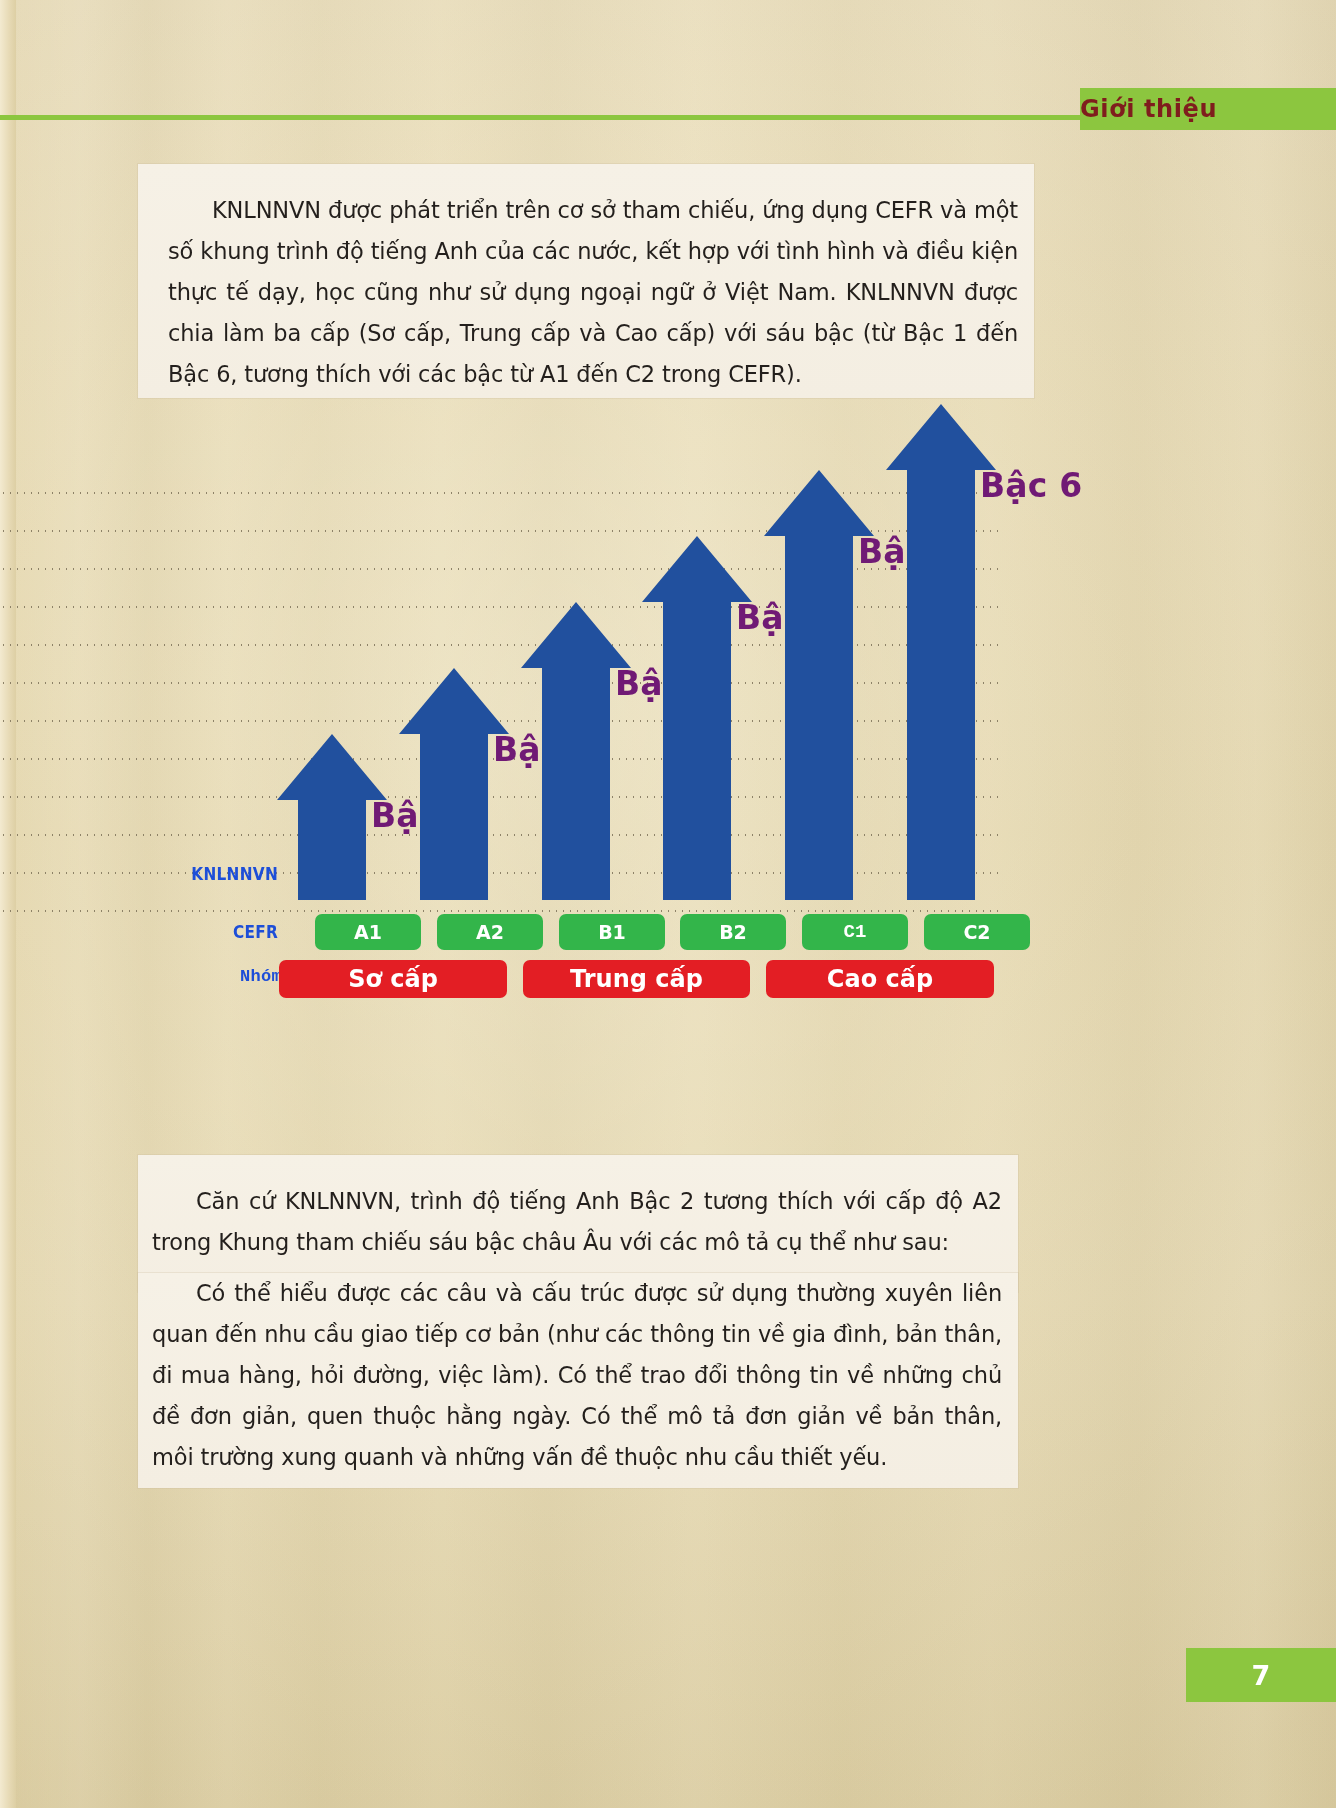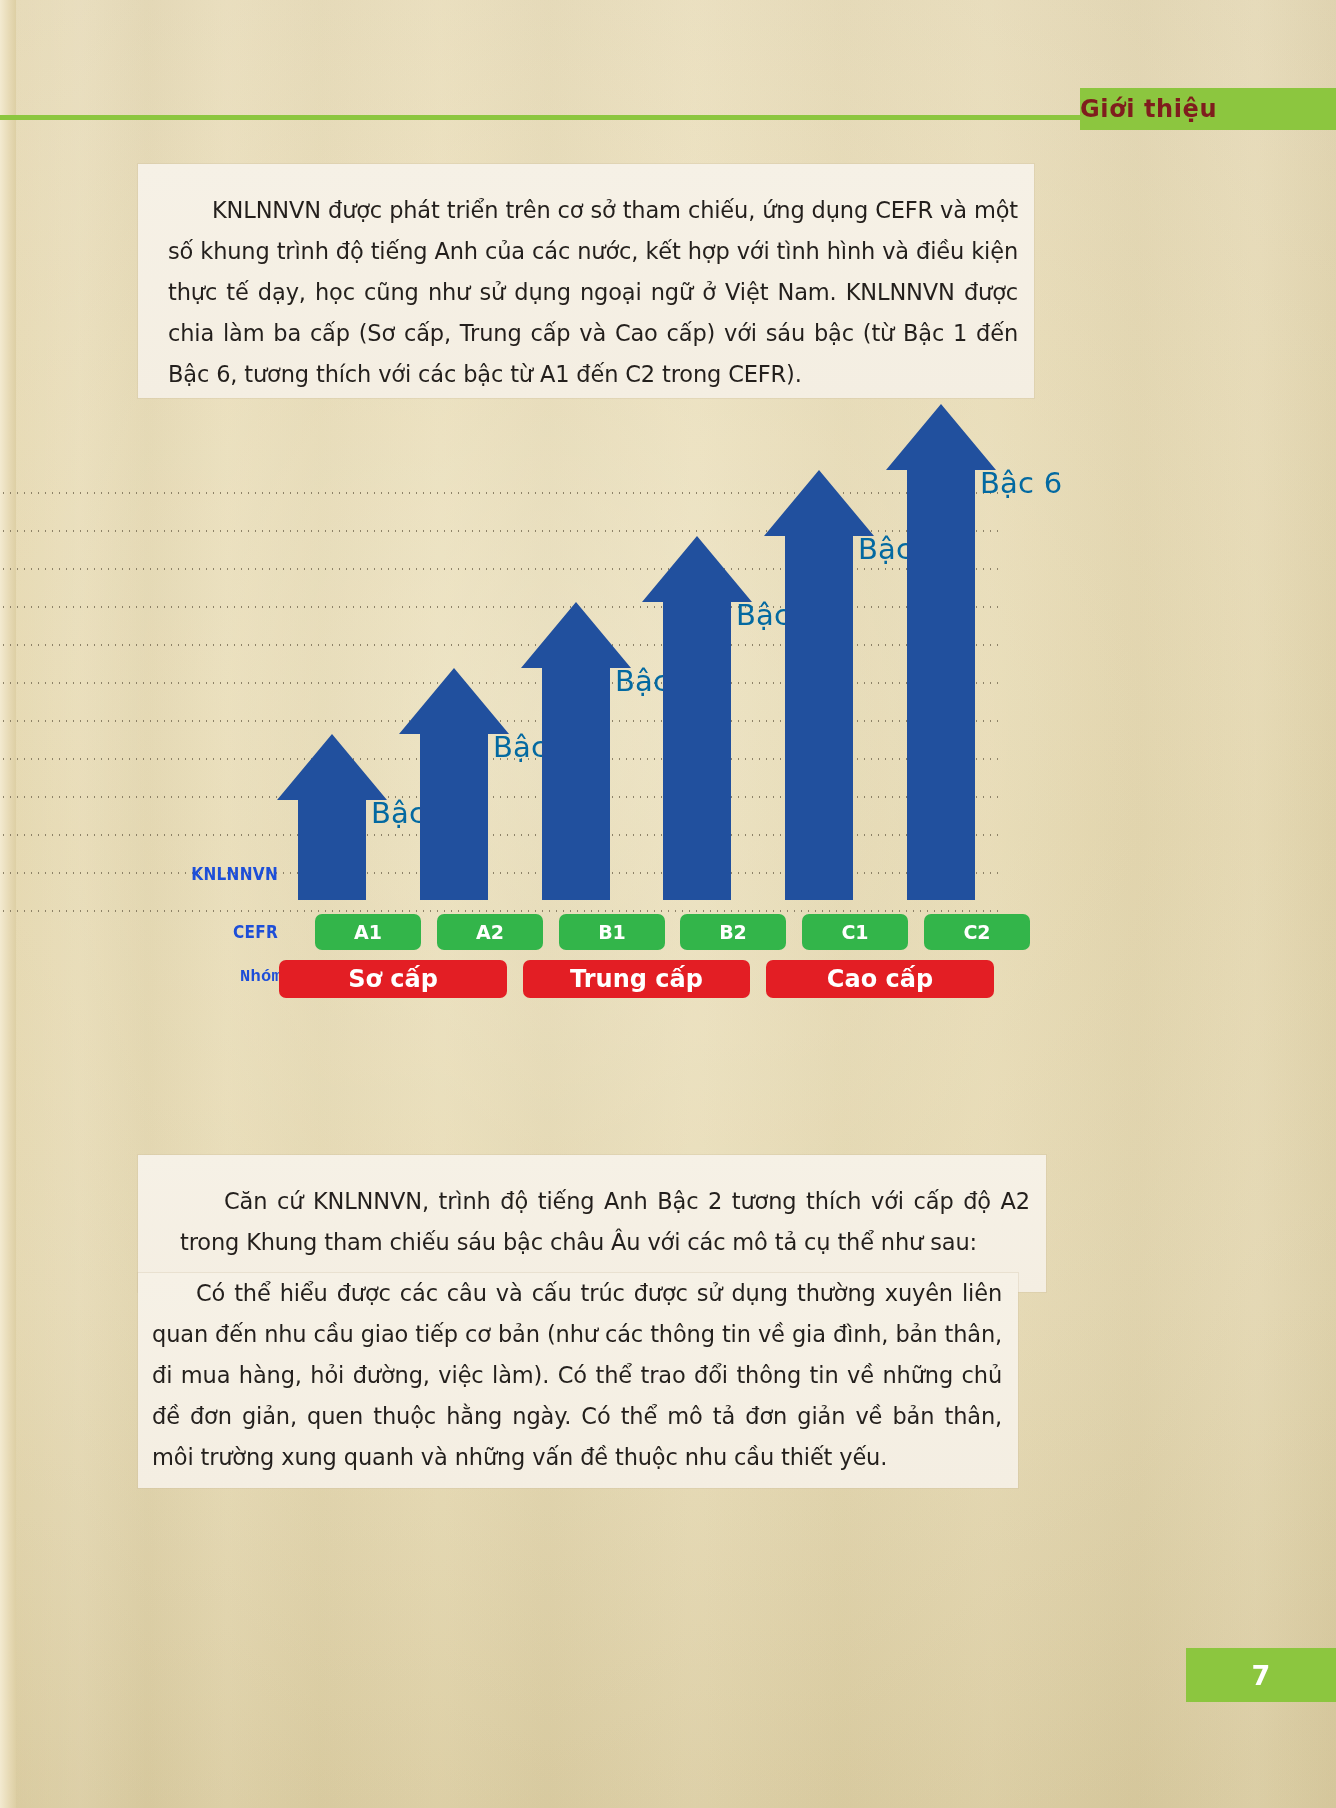--- a/index.html
+++ b/index.html
@@ -54,21 +54,21 @@
     font-size:22.5px;
     line-height:41px;
     text-align:justify;
     letter-spacing:-0.15px;
   }
   .panel p.indent{text-indent:44px;}
 
   #panel-intro{left:138px;top:164px;width:880px;height:208px;padding:26px 0 0 16px;}
   #panel-intro .inner{padding:0 16px 0 14px;}
 
-  #panel-mid{left:138px;top:1155px;width:880px;height:137px;padding-left:28px;}
+  #panel-mid{left:138px;top:1155px;width:880px;height:137px;}
   #panel-mid .inner{padding:26px 16px 0 14px;}
   .section-head{
     margin:0;padding:18px 0 4px 14px;
     color:#1b6fc0;font-size:30px;font-weight:bold;letter-spacing:.4px;
   }
   #panel-body{left:138px;top:1273px;width:880px;height:215px;}
   #panel-body .inner{padding:0 16px 0 14px;}
 
   
   #chart{
@@ -76,21 +76,21 @@
   }
   .gridline{
     position:absolute;left:0;width:1000px;height:2px;
     background-image:radial-gradient(circle, #7d7259 0.9px, rgba(0,0,0,0) 1.1px);
     background-size:7px 2px;background-repeat:repeat-x;
     opacity:.85;
   }
   .arrow{position:absolute;bottom:0;}
   .arrow svg{display:block;}
   .arrow .lbl{
-    position:absolute;color:#0369a1;font-size:29px;font-weight:400;
+    position:absolute;color:#701a75;font-size:33px;font-weight:700;
     white-space:nowrap;letter-spacing:.2px;
   }
 
   .rowlabel{
     position:absolute;text-align:right;
     color:#1d4ed8;font-weight:bold;font-size:17px;letter-spacing:.3px;
     font-family:"DejaVu Sans Condensed","DejaVu Sans",sans-serif;
   }
   .cell{
     position:absolute;border-radius:7px;
@@ -175,21 +175,21 @@
       </svg>
       <span class="lbl" style="left: 94px; top: 62px;">Bậc 6</span>
     </div>
     <div class="rowlabel" style="left: 60px; width: 218px; top: 434px;">KNLNNVN</div>
     <div class="rowlabel" style="left: 60px; width: 218px; top: 492px;">CEFR</div>
     <div class="rowlabel" style="left: 64px; width: 218px; top: 537px; font-family: Liberation Mono, monospace;">Nhóm</div>
     <div class="cell cefr" style="left: 279px; width: 106px; top: 484px;">A1</div>
     <div class="cell cefr" style="left: 401px; width: 106px; top: 484px;">A2</div>
     <div class="cell cefr" style="left: 523px; width: 106px; top: 484px;">B1</div>
     <div class="cell cefr" style="left: 644px; width: 106px; top: 484px;">B2</div>
-    <div class="cell cefr" style="left: 766px; width: 106px; top: 484px;">C1</div>
+    <div class="cell cefr" style="left: 766px; width: 106px; top: 484px; font-family: Liberation Mono, monospace;">C1</div>
     <div class="cell cefr" style="left: 888px; width: 106px; top: 484px;">C2</div>
     <div class="cell group" style="left: 279px; width: 228px; top: 530px;">Sơ cấp</div>
     <div class="cell group" style="left: 523px; width: 227px; top: 530px;">Trung cấp</div>
     <div class="cell group" style="left: 766px; width: 228px; top: 530px;">Cao cấp</div>
   </div>
 
 <div class="panel" id="panel-mid">
   <div class="inner">
     <p class="indent">Căn cứ KNLNNVN, trình độ tiếng Anh Bậc 2 tương thích với cấp độ A2 trong Khung tham chiếu sáu bậc châu Âu với các mô tả cụ thể như sau:</p>
   </div>

